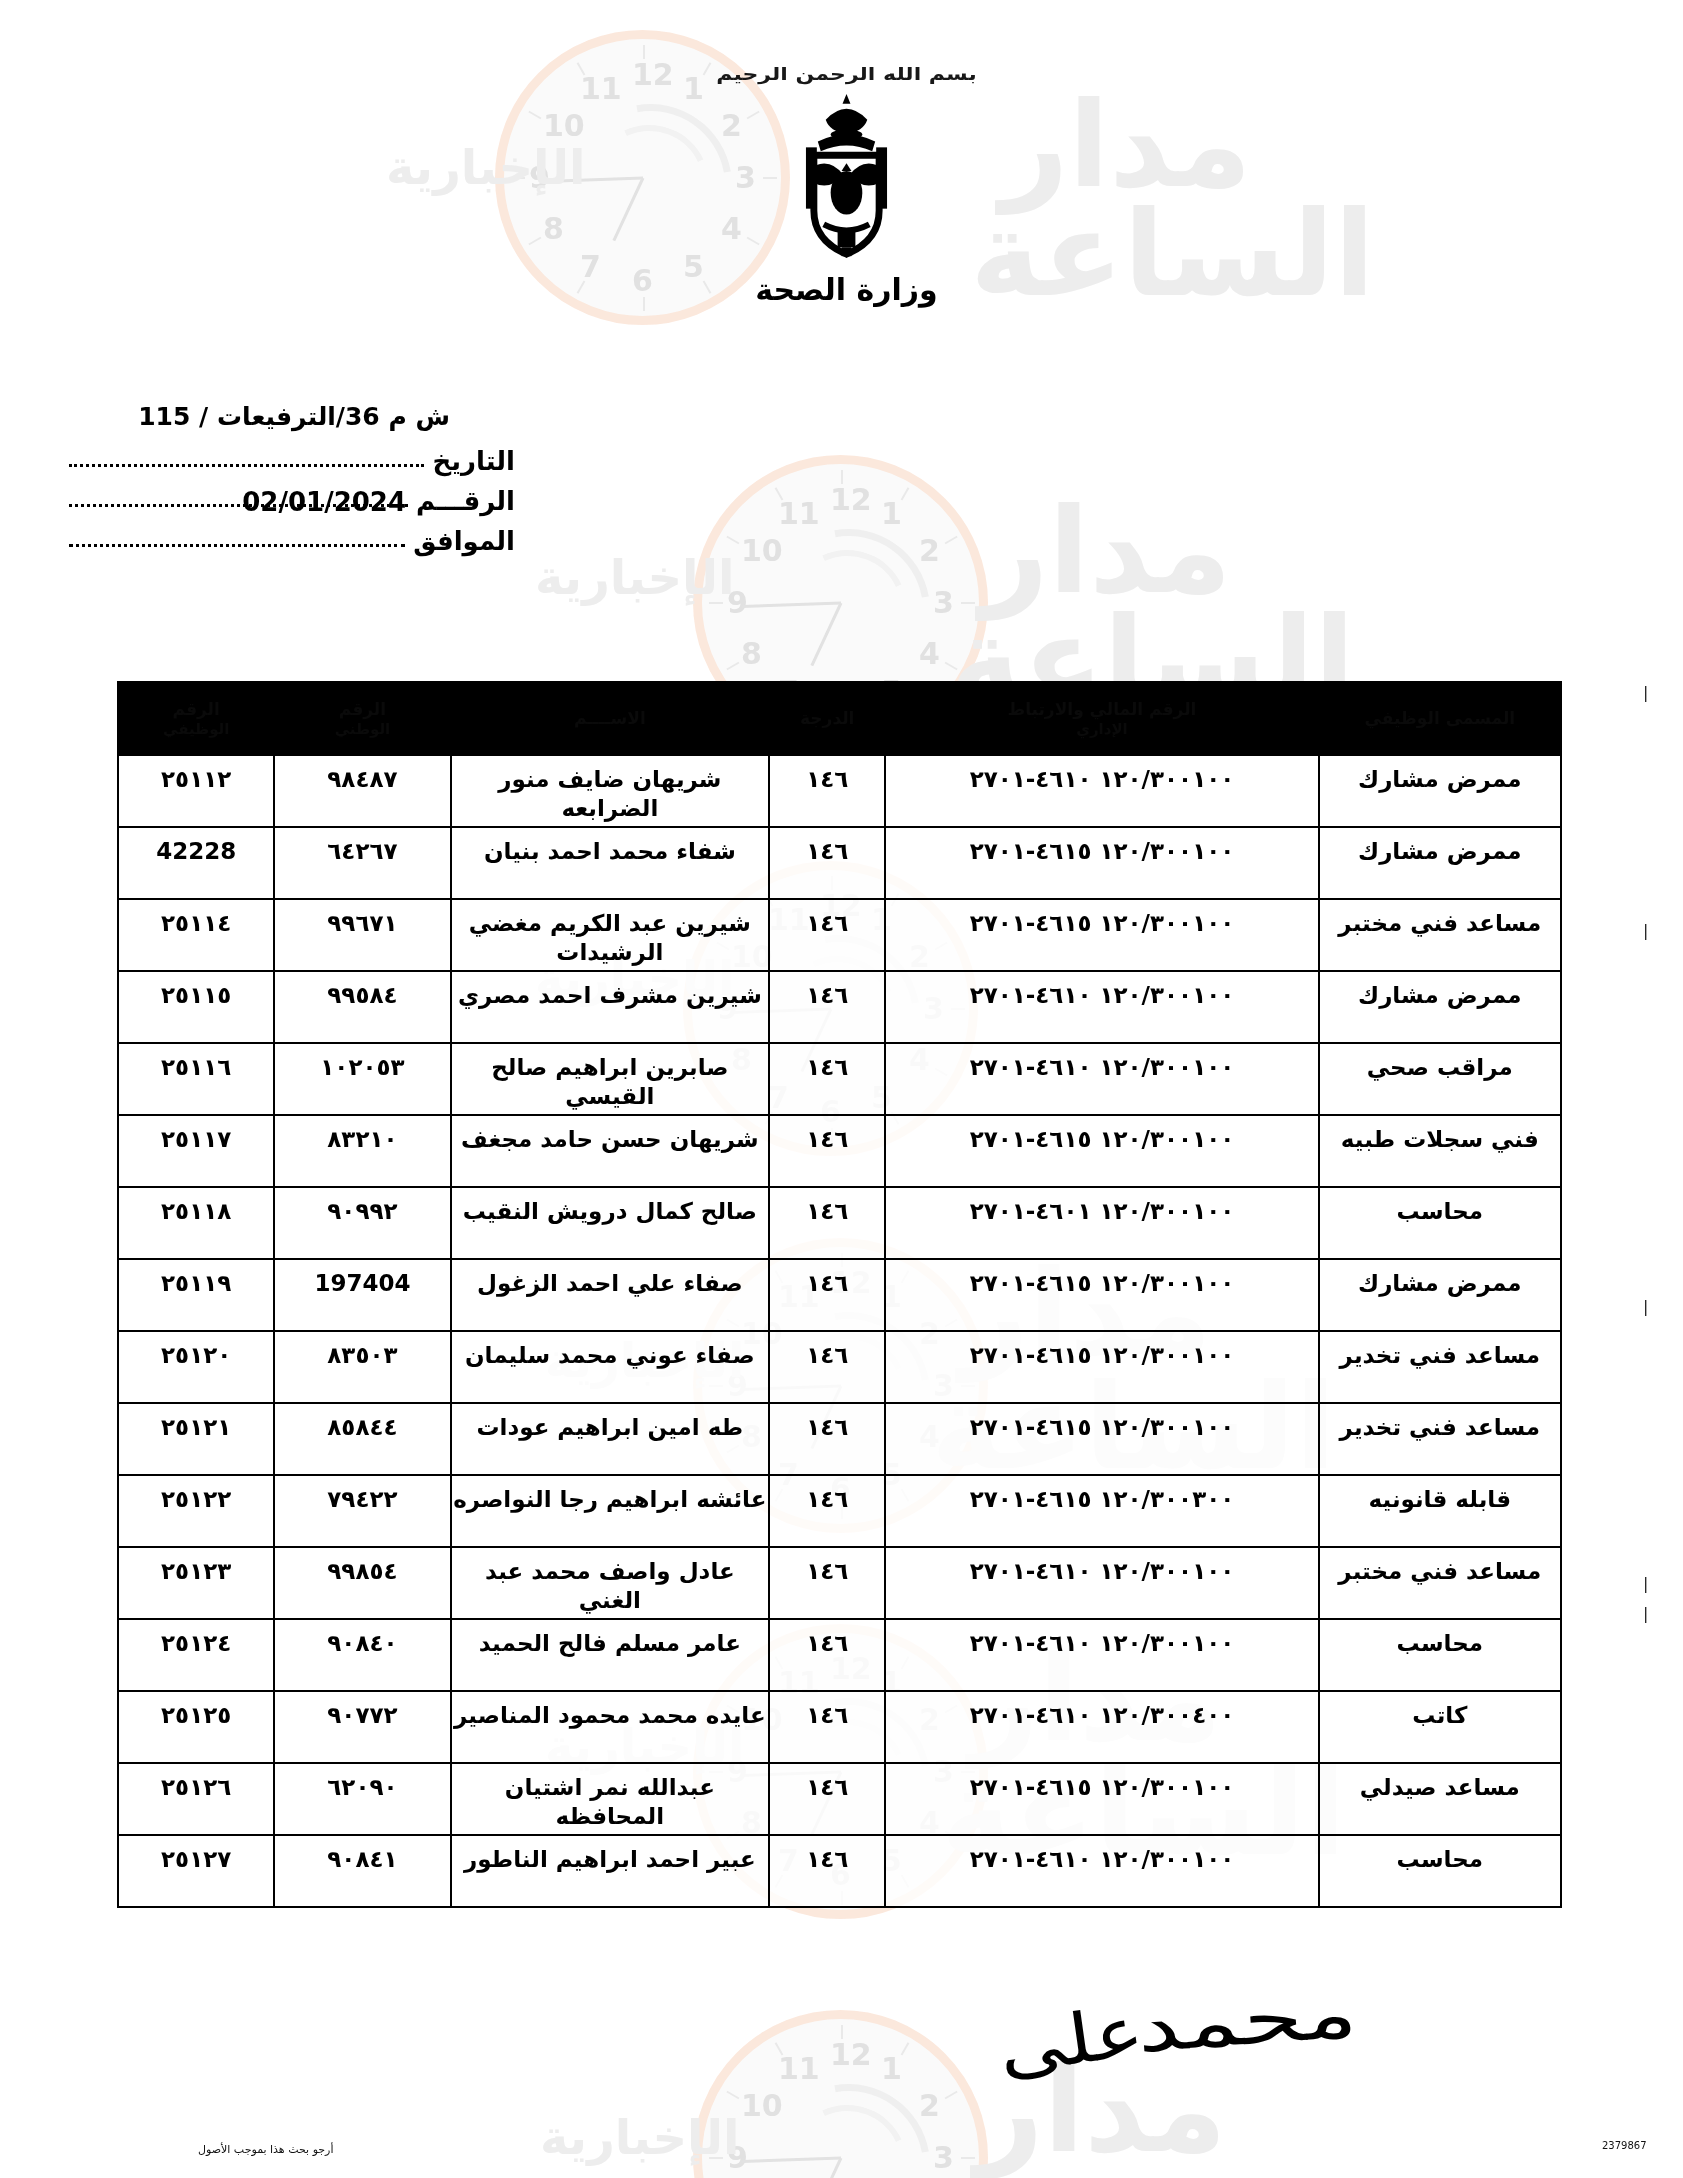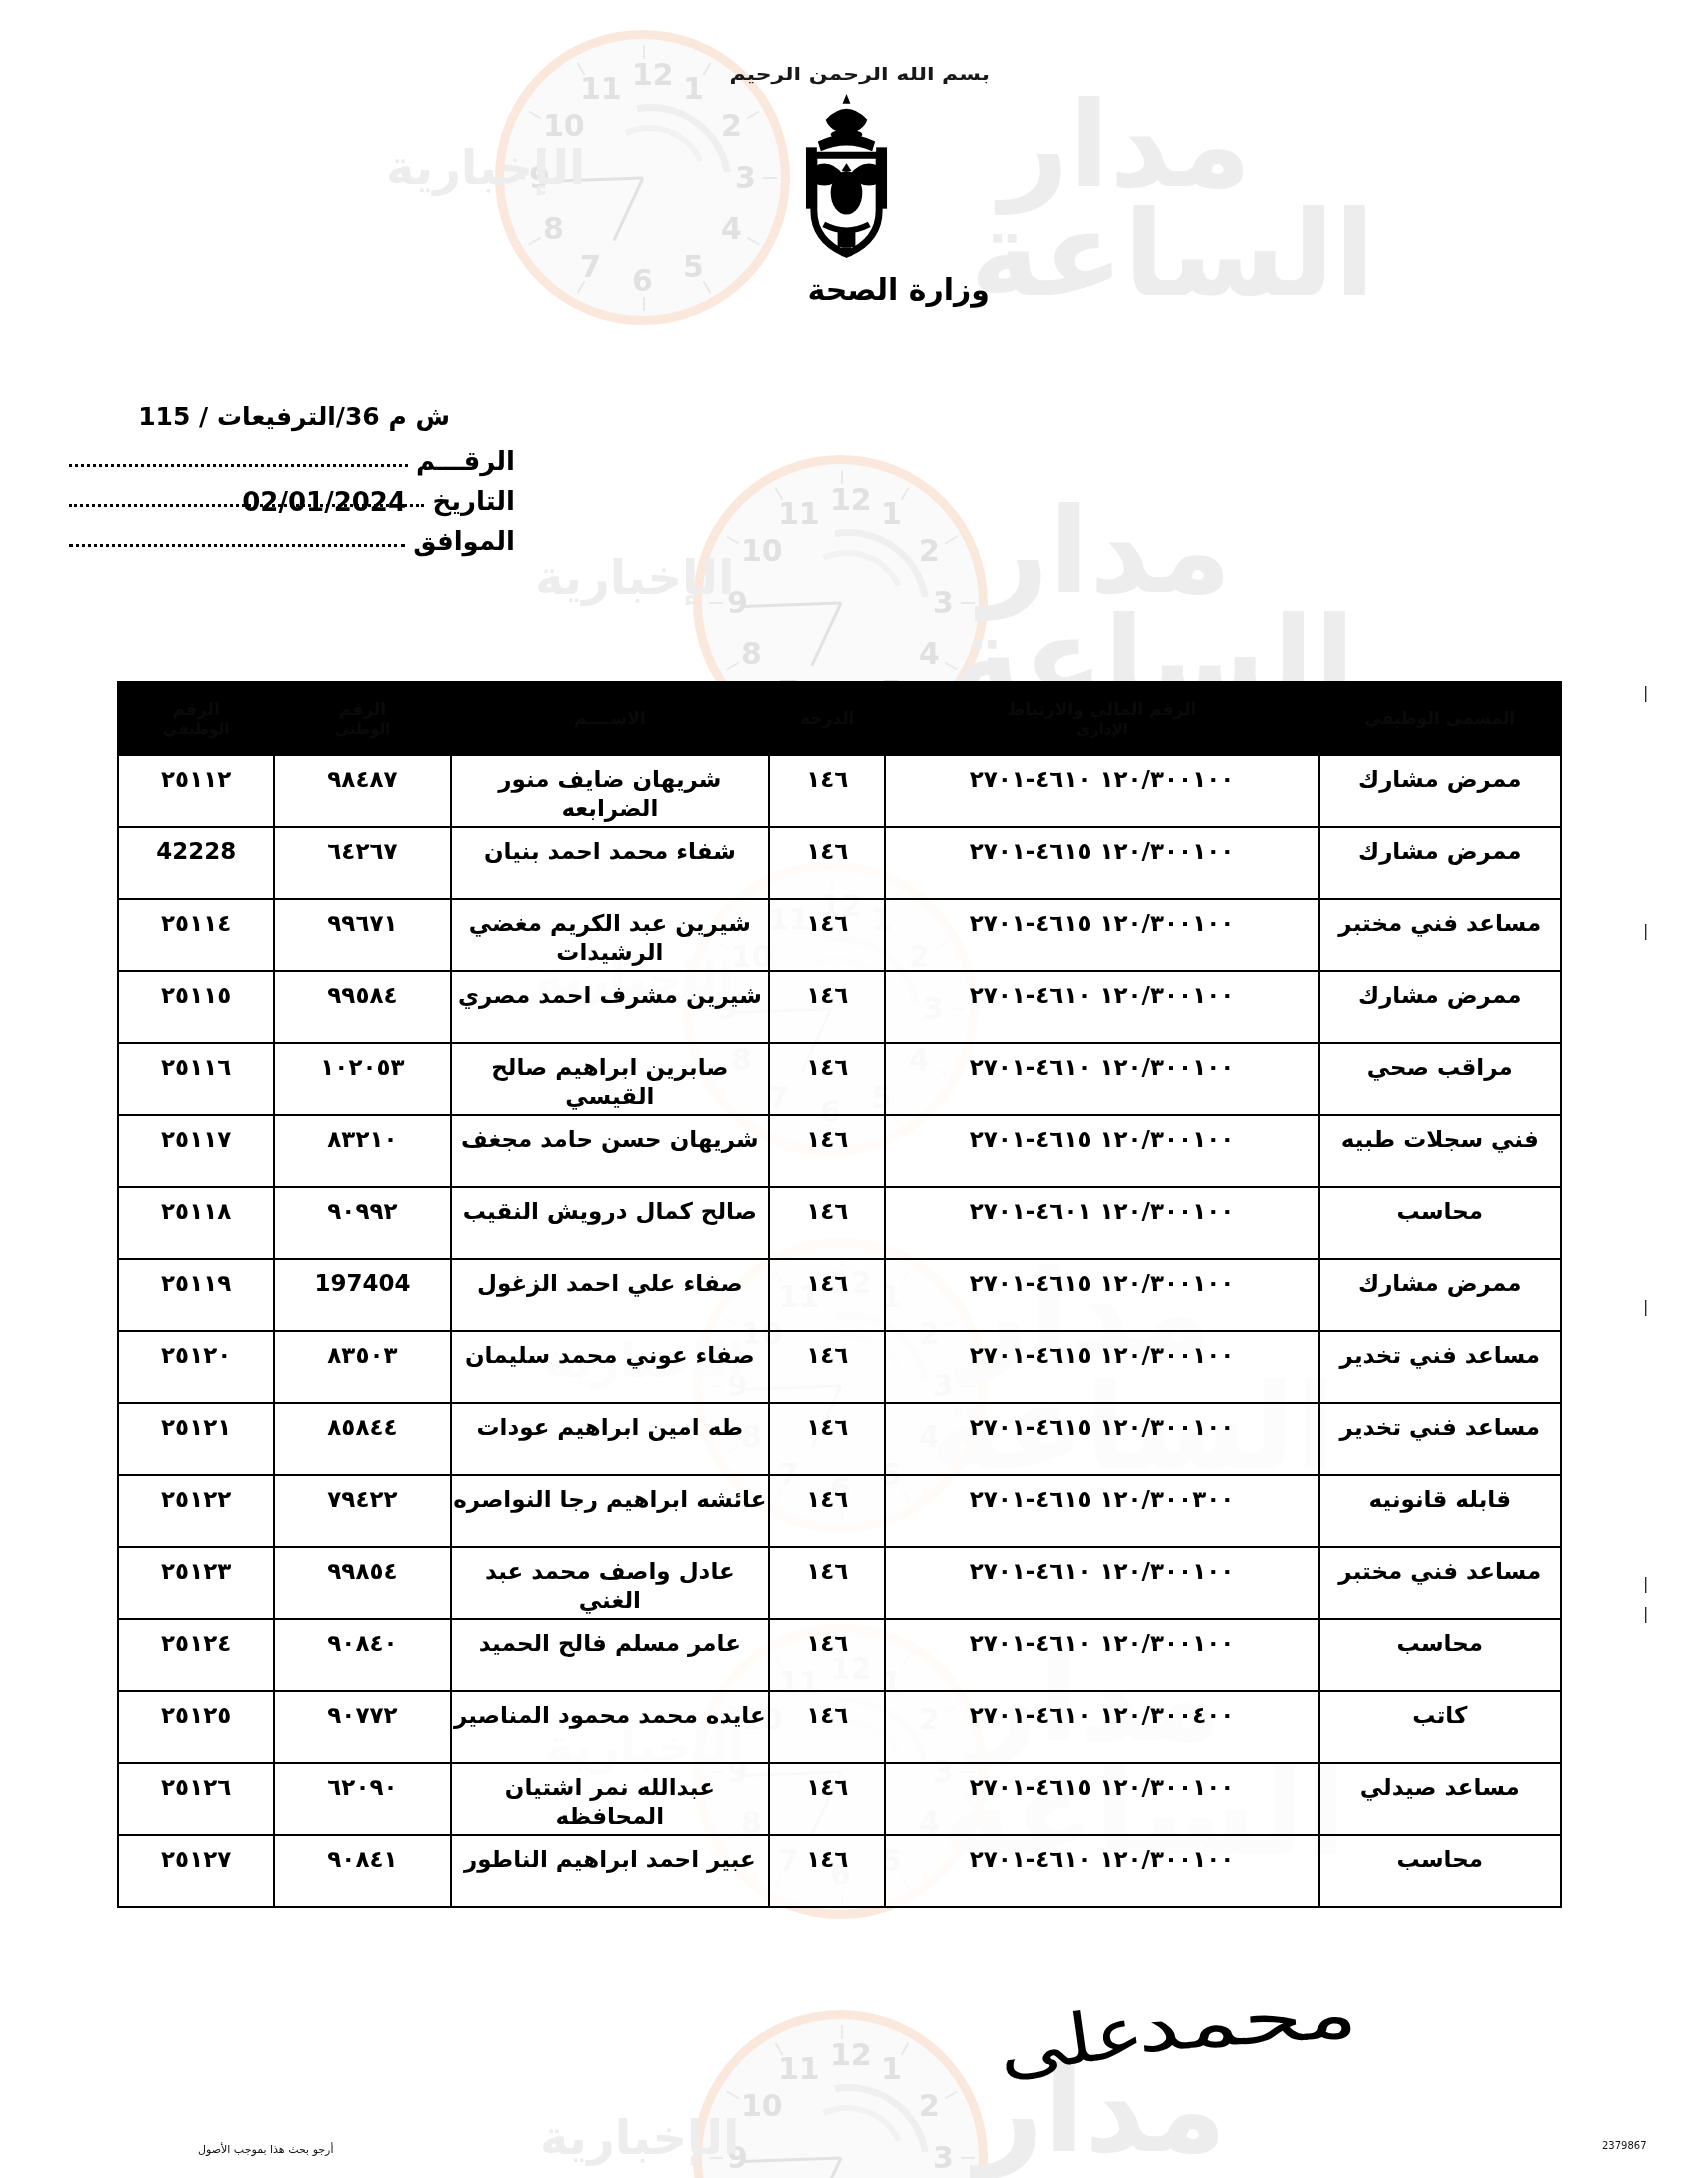--- a/index.html
+++ b/index.html
@@ -27,21 +27,21 @@
     margin:-74px 0 0 -74px;border-radius:50%;border:7px solid #ededed;
     border-color:#ededed transparent transparent transparent;transform:rotate(35deg);}
   .wm-clock .arc2{position:absolute;left:50%;top:50%;width:107px;height:107px;
     margin:-53px 0 0 -53px;border-radius:50%;border:6px solid #f0f0f0;
     border-color:#f0f0f0 transparent transparent transparent;transform:rotate(20deg);}
   .wm-text{position:absolute;color:#ededed;font-weight:700;white-space:nowrap;}
   .wm-akhbariya{font-size:48px;letter-spacing:2px;}
   .wm-madar{font-size:119px;line-height:.95;}
 
   
-  .emblem{position:absolute;left:703px;top:61px;width:287px;z-index:10;}
+  .emblem{position:absolute;left:703px;top:61px;width:287px;text-align:center;z-index:10;}
   .basmala{font-size:22px;color:#000;letter-spacing:-1px;font-weight:700;
     transform:scaleY(.8);opacity:.9;}
   .crest{margin:4px auto 0;width:149px;height:178px;position:relative;}
   .ministry{font-size:30px;font-weight:700;margin-top:4px;letter-spacing:-1px;}
 
   .meta{position:absolute;right:1168px;top:436px;width:446px;z-index:10;}
   .meta-row{display:flex;align-items:flex-end;justify-content:flex-start;
     gap:8px;height:40px;}
   .meta-label{font-size:26px;font-weight:700;white-space:nowrap;letter-spacing:4px;}
   .meta-dots{flex:1;border-bottom:3px dotted #000;margin-bottom:9px;}
@@ -302,26 +302,26 @@
         <rect x="70" y="159" width="10" height="9" fill="#000"></rect>
       </svg>
     </div>
     <div class="ministry">وزارة الصحة</div>
   </div>
 
   <div class="meta">
     <div class="meta-value v-num">ش م 36/الترفيعات / 115</div>
 
     <div class="meta-row">
-      <div class="meta-label">الرقـــم</div>
+      <div class="meta-label">التاريخ</div>
       <div class="meta-dots"></div>
     </div>
 
     <div class="meta-row">
-      <div class="meta-label">التاريخ</div>
+      <div class="meta-label">الرقـــم</div>
       <div class="meta-dots"></div>
     </div>
 
     <div class="meta-value v-date">02/01/2024</div>
 
     <div class="meta-row">
       <div class="meta-label">الموافق</div>
       <div class="meta-dots"></div>
     </div>
   </div>

